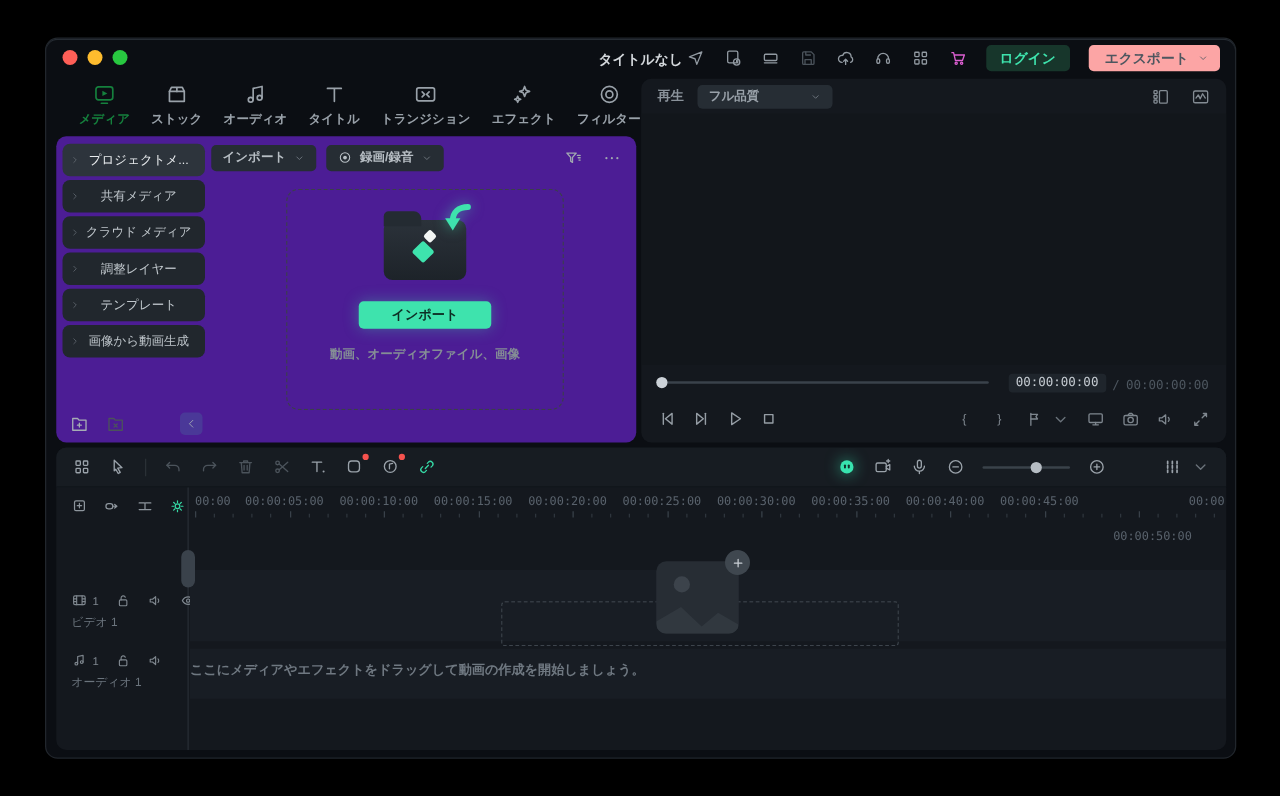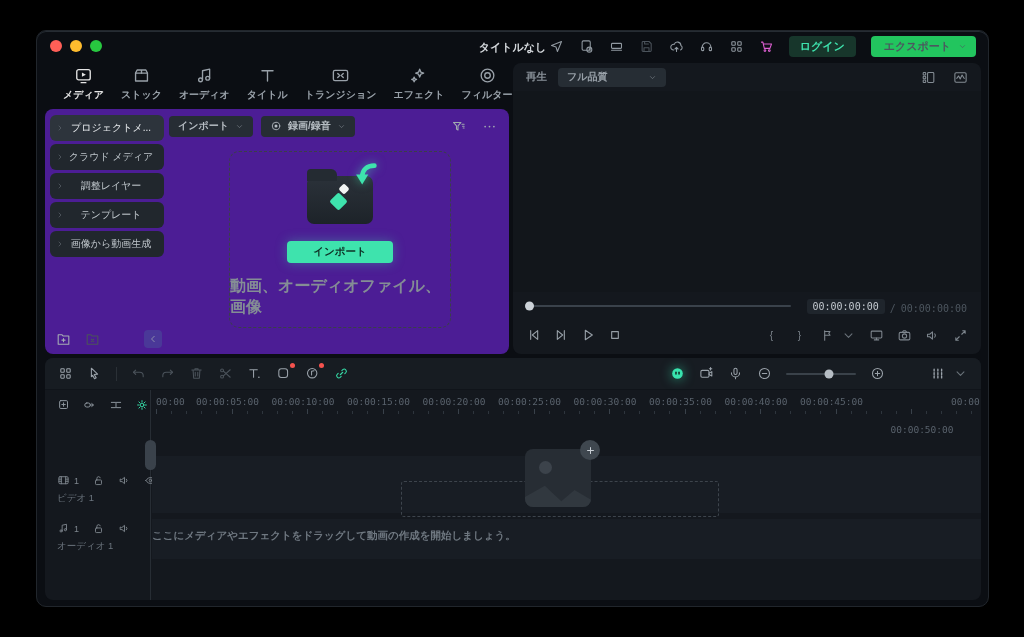--- a/index.html
+++ b/index.html
@@ -16,30 +16,30 @@
   .titlebar{position:absolute;top:0;left:0;right:0;height:30px;}
   .traffic{position:absolute;left:13px;top:9px;display:flex;gap:8px;}
   .tl{width:12px;height:12px;border-radius:50%;}
   .tl.red{background:#ff5f57}.tl.yellow{background:#febc2e}.tl.green{background:#28c840}
   .title{position:absolute;left:0;right:0;top:9px;text-align:center;font-size:11px;font-weight:700;color:#d4d8dc;}
   .topbar-right{position:absolute;right:12px;top:0;height:30px;display:flex;align-items:center;gap:15px;}
   .tb{width:15px;height:15px;color:#9199a1;cursor:pointer;}
   .tb.dim{color:#4b535b}
   .tb.cart{color:#dd5fd2}
   .login-btn{background:#17362b;color:#3ee3ad;font-size:11px;font-weight:700;padding:3px 11px;border-radius:4px;cursor:pointer;}
-  .export-btn{background:#22c55e;color:#4d565f;font-size:11px;font-weight:700;padding:3px 9px 3px 13px;
+  .export-btn{background:#fca5a5;color:#4d565f;font-size:11px;font-weight:700;padding:3px 9px 3px 13px;
               border-radius:4px;display:flex;align-items:center;gap:7px;}
   .export-btn .caret{color:#4d565f}
 
   
   .tabs{position:absolute;left:26px;top:35px;display:flex;gap:17px;}
   .tab{display:flex;flex-direction:column;align-items:center;gap:3px;color:#99a1a9;cursor:pointer;}
   .tab .tab-ic{width:19px;height:19px;}
   .tab-label{font-size:10px;font-weight:600;white-space:nowrap;}
-  .tab.active{color:#e5e5e5;}
+  .tab.active{color:#15803d;}
 
   
   .media-panel{position:absolute;left:8px;top:78px;width:464px;height:245px;background:#4c1d95;border-radius:8px;}
   .sidebar{position:absolute;left:5px;top:6px;width:114px;bottom:4px;}
   .side-item{height:26px;margin-bottom:3px;background:#21272d;border-radius:6px;display:flex;align-items:center;
              padding:0 6px;color:#bfc6cb;font-size:10px;cursor:pointer;}
   .side-item.active{background:#2d343c;color:#e8ebee;}
   .side-item .chev{width:8px;height:8px;color:#6a727a;}
   .side-label{flex:1;text-align:center;white-space:nowrap;overflow:hidden;}
   .side-foot{position:absolute;bottom:2px;left:6px;right:2px;display:flex;align-items:center;gap:14px;}
@@ -62,21 +62,21 @@
                border-radius:10px;display:flex;flex-direction:column;align-items:center;cursor:pointer;}
   .folder-wrap{position:relative;margin-top:24px;width:66px;height:48px;}
   .folder{position:absolute;inset:0;background:linear-gradient(180deg,#2b323a,#1d2329);border-radius:7px;}
   .folder::before{content:"";position:absolute;top:-7px;left:0;width:30px;height:12px;background:#242b32;border-radius:4px 6px 0 0;}
   .logo-d{position:absolute;transform:rotate(45deg);border-radius:2px;}
   .logo-d.small{width:8px;height:8px;background:#f2f5f4;left:33px;top:9px;}
   .logo-d.big{width:13px;height:13px;background:#3ee3ad;left:25px;top:19px;}
   .arrow-svg{position:absolute;top:-17px;right:-7px;width:30px;height:32px;filter:drop-shadow(0 0 5px rgba(62,227,173,.55));}
   .import-btn{margin-top:17px;background:#3ee3ad;color:#0d2f24;font-size:10.5px;font-weight:700;padding:4px 26px;
               border-radius:4px;box-shadow:0 0 12px rgba(62,227,173,.35);cursor:pointer;}
-  .import-caption{margin-top:13px;font-size:16px;color:#848d95;font-weight:600;}
+  .import-caption{margin-top:13px;font-size:10px;color:#848d95;font-weight:600;}
 
   
   .preview-panel{position:absolute;left:476px;top:32px;width:468px;height:291px;background:#14181e;border-radius:8px;}
   .preview-header{display:flex;align-items:center;height:28px;padding:0 13px;gap:11px;}
   .ph-label{font-size:10.5px;color:#8a929a;font-weight:600;}
   .pill.quality{width:108px;height:19px;color:#99a1a9;}
   .pill.quality .caret{margin-left:auto;}
   .ph-right{margin-left:auto;display:flex;gap:17px;color:#848c94;align-items:center;}
   .ph-right .ic{width:15px;height:15px;cursor:pointer;}
   .viewport{position:absolute;top:28px;left:0;right:0;bottom:62px;background:#12161b;}
@@ -306,20 +306,28 @@
 
   <div class="media-panel">
     <div class="sidebar">
       <div class="side-item active">
         <span class="ic chev">
             <svg viewBox="0 0 24 24">
               <path d="M9 6l6 6-6 6"></path>
             </svg>
           </span>
         <span class="side-label">プロジェクトメ...</span>
+        </div>
+      <div class="side-item">
+        <span class="ic chev">
+            <svg viewBox="0 0 24 24">
+              <path d="M9 6l6 6-6 6"></path>
+            </svg>
+          </span>
+        <span class="side-label">共有メディア</span>
         </div>
       <div class="side-item">
         <span class="ic chev">
             <svg viewBox="0 0 24 24">
               <path d="M9 6l6 6-6 6"></path>
             </svg>
           </span>
         <span class="side-label">クラウド メディア</span>
         </div>
       <div class="side-item">

